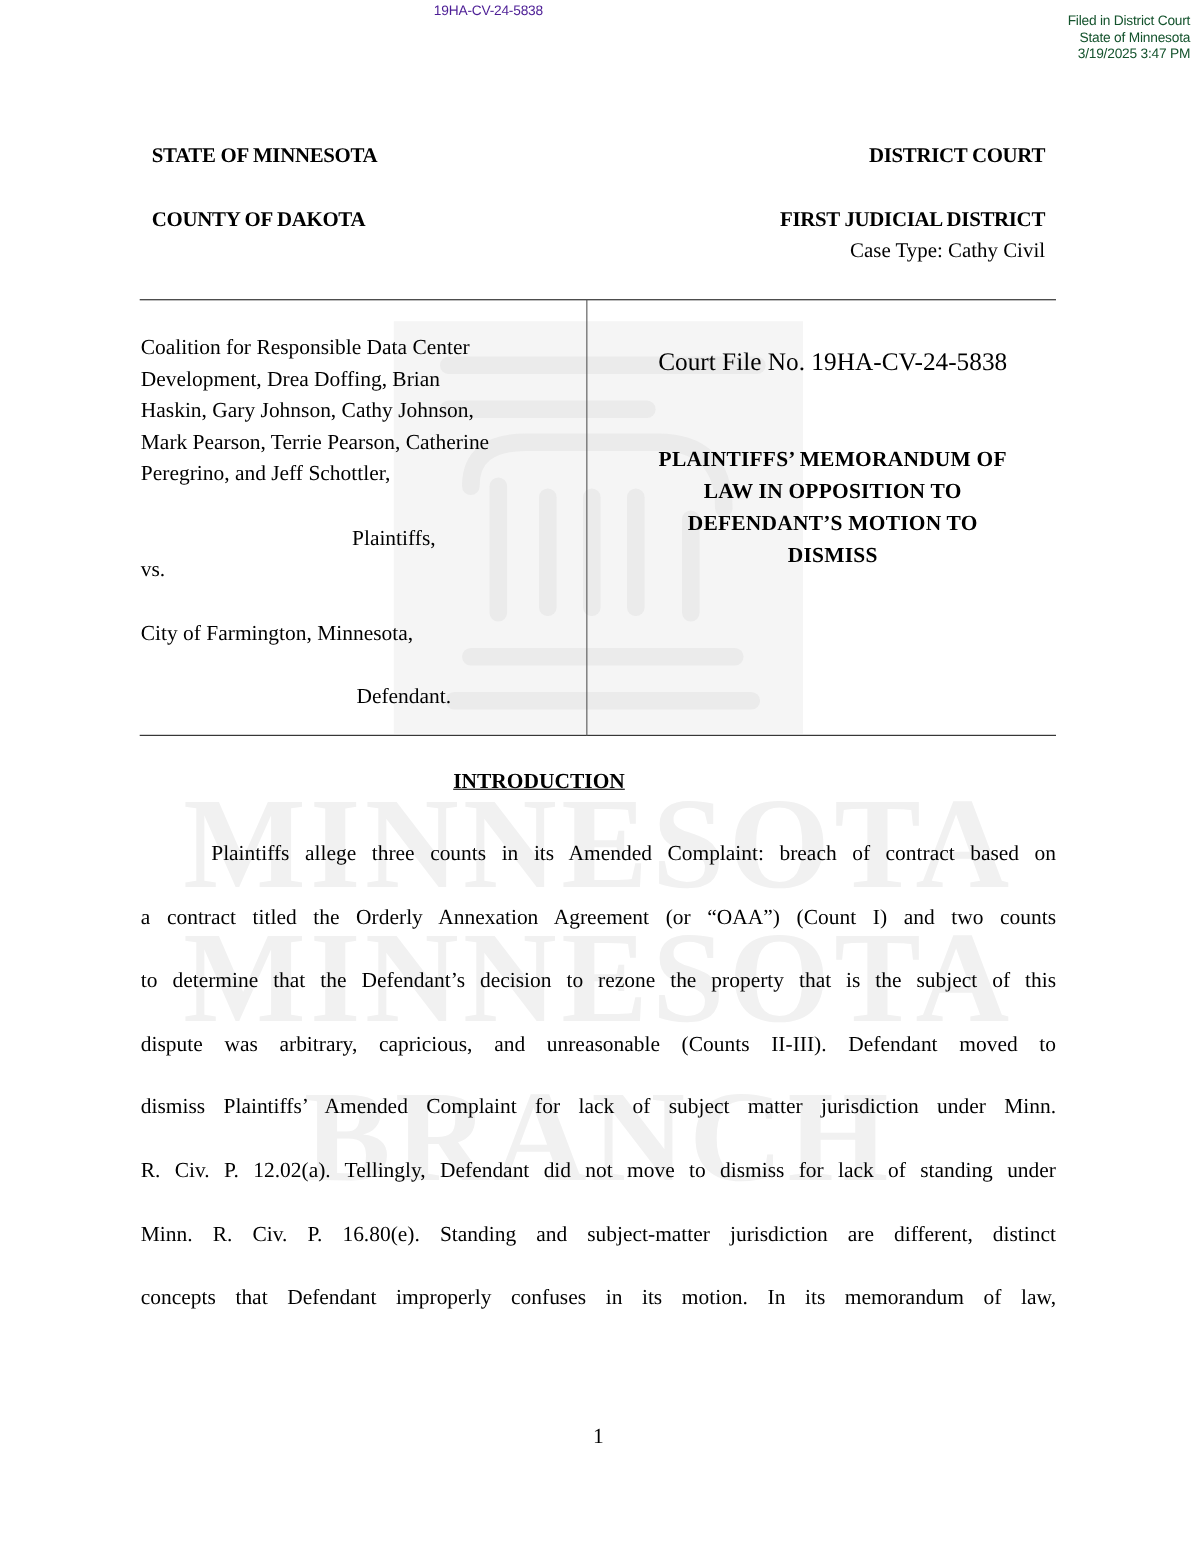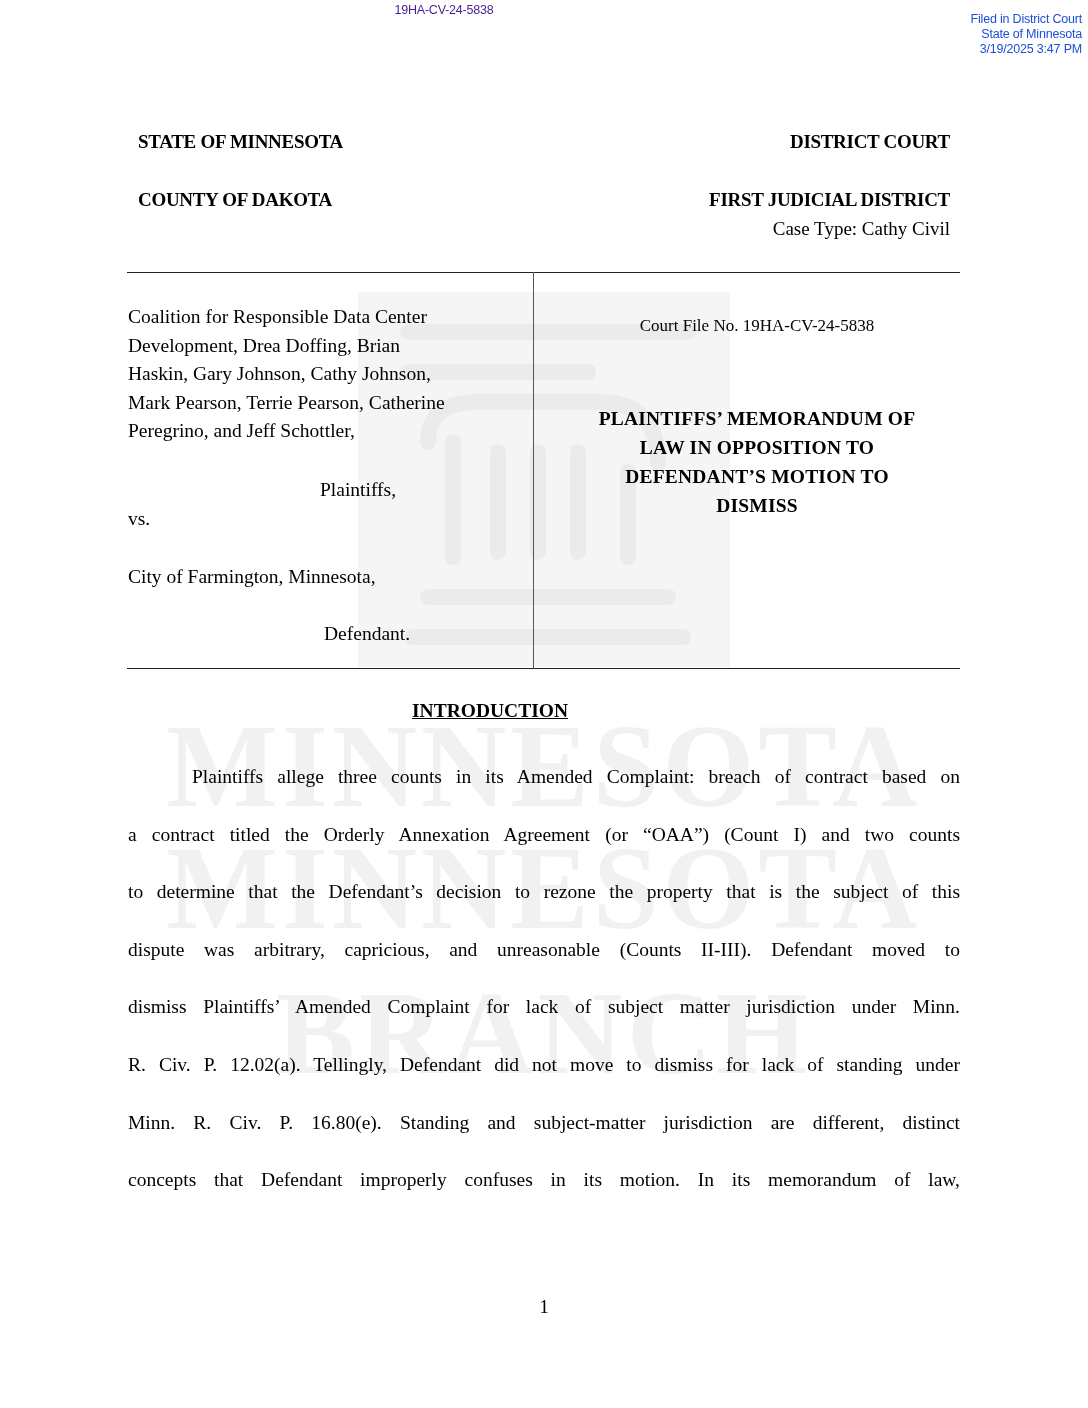--- a/index.html
+++ b/index.html
@@ -2,37 +2,37 @@
 <html><head>
 <meta charset="utf-8">
 <style>
   html, body { margin: 0; padding: 0; background: #ffffff; }
   body { width: 1088px; height: 1408px; position: relative; overflow: hidden; color: #000; }
   .page { position: absolute; left: 0; top: 0; width: 1088px; height: 1408px; background: #fff; }
 
   .stamp-top { position: absolute; top: 3px; left: 0; width: 888px; text-align: center;
     font-family: "Liberation Sans", sans-serif; font-size: 12.5px; color: #4c1d95; letter-spacing: -0.2px; }
   .filed-stamp { position: absolute; top: 12px; right: 6px; text-align: right;
-    font-family: "Liberation Sans", sans-serif; font-size: 12.5px; line-height: 15px; color: #1d4ed8; letter-spacing: -0.2px; }
+    font-family: "Liberation Sans", sans-serif; font-size: 12.5px; line-height: 15px; color: #14532d; letter-spacing: -0.2px; }
 
   
   .wm-box { position: absolute; left: 358px; top: 292px; width: 372px; height: 375px; background: #f5f5f5; }
   .wm-svg { position: absolute; left: 358px; top: 292px; }
   .wm-text { position: absolute; left: 0; width: 1088px; text-align: center;
     font-family: "Liberation Serif", serif; font-weight: bold; color: #f1f1f1; letter-spacing: 4px; line-height: 1; }
 
   .hdr { position: absolute; font-family: "Liberation Serif", serif; font-weight: bold; font-size: 19px; letter-spacing: -0.3px; }
   .hdr-sub { position: absolute; font-family: "Liberation Serif", serif; font-size: 19px; }
 
   .rule { position: absolute; height: 1px; background: #222; }
   .vrule { position: absolute; width: 1px; background: #555; }
 
   .party { position: absolute; left: 128px; width: 400px; font-family: "Liberation Serif", serif; font-size: 19.5px; line-height: 28.5px; }
   .caption-right { position: absolute; left: 540px; width: 434px; text-align: center; font-family: "Liberation Serif", serif; }
-  .file-no { top: 316px; font-size: 17px; }
+  .file-no { top: 316px; font-size: 23px; }
   .doc-title { top: 404px; font-size: 19.5px; font-weight: bold; line-height: 29px; letter-spacing: 0.2px; }
 
   .section-head { position: absolute; top: 700px; left: 0; width: 980px; text-align: center;
     font-family: "Liberation Serif", serif; font-weight: bold; font-size: 19.5px; text-decoration: underline; }
 
   .body-text { position: absolute; left: 128px; width: 832px; top: 748px;
     font-family: "Liberation Serif", serif; font-size: 19.5px; line-height: 57.6px; text-align: justify; }
   .body-line { display: block; height: 57.6px; text-align: justify; text-align-last: justify; white-space: nowrap; }
   .body-line.first { text-indent: 64px; }
 

